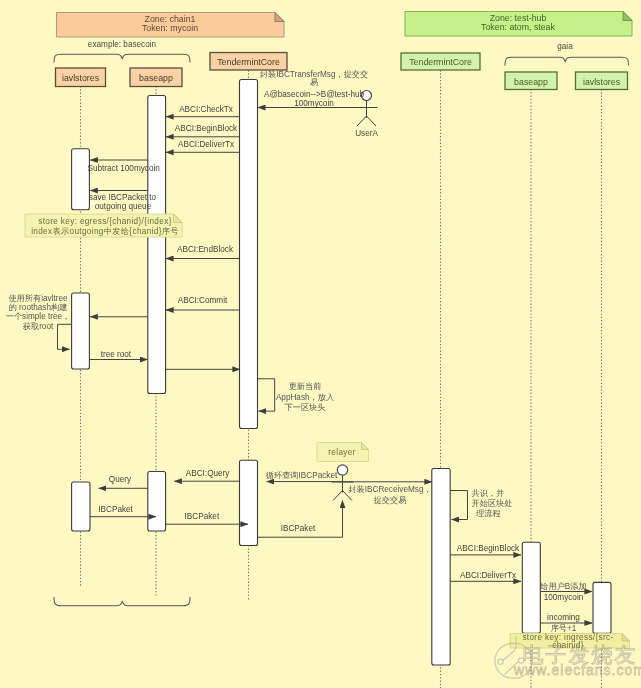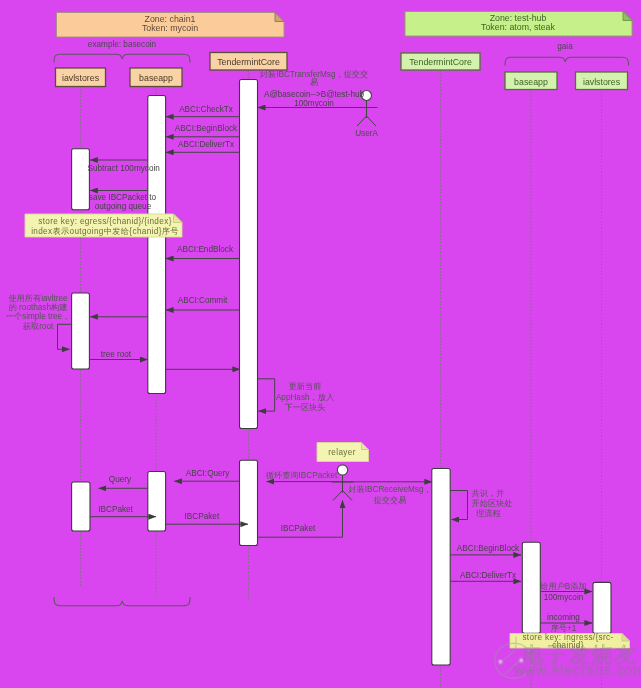--- a/index.html
+++ b/index.html
@@ -1,18 +1,18 @@
 <!DOCTYPE html>
 <html><head>
 <meta charset="utf-8">
 <style>
   html,body{margin:0;padding:0;background:#ffffff;}
   body{width:641px;height:688px;overflow:hidden;
        font-family:"Liberation Sans","DejaVu Sans",sans-serif;}
-  #stage{position:relative;width:641px;height:688px;background:#d946ef;}
+  #stage{position:relative;width:641px;height:688px;background:#fef9c3;}
   svg#diag{position:absolute;left:0;top:0;display:block;}
   .lbl{font-size:8.2px;fill:#4a4a4a;}
   .boxlbl{font-size:8.8px;}
   .msg{font-size:8.2px;fill:#444;}
   .cjk{font-size:8.2px;fill:#555;}
   .note{font-size:8.2px;fill:#6b6b3a;letter-spacing:0.35px;}
   .life{stroke:#777;stroke-width:1.1;stroke-dasharray:1.4 1.9;fill:none;}
   .act{fill:#fff;stroke:#3b3b3b;stroke-width:1.1;}
   .arr{stroke:#444;stroke-width:1;fill:none;}
   .wm-cn{font-size:21px;fill:none;stroke:#7d7d7d;stroke-width:0.9;letter-spacing:2px;}

